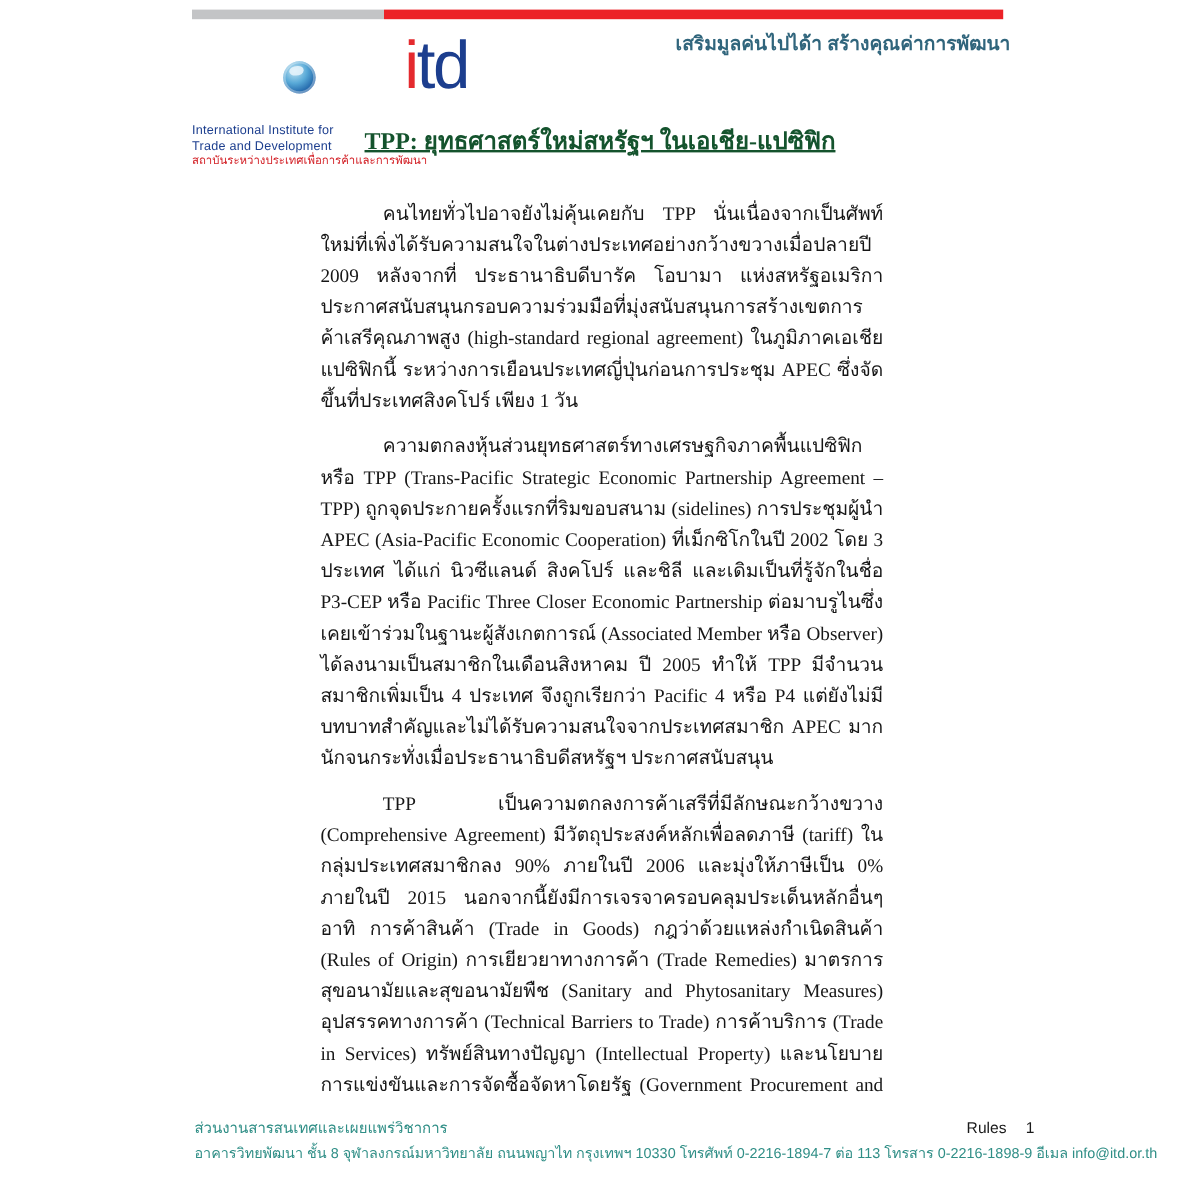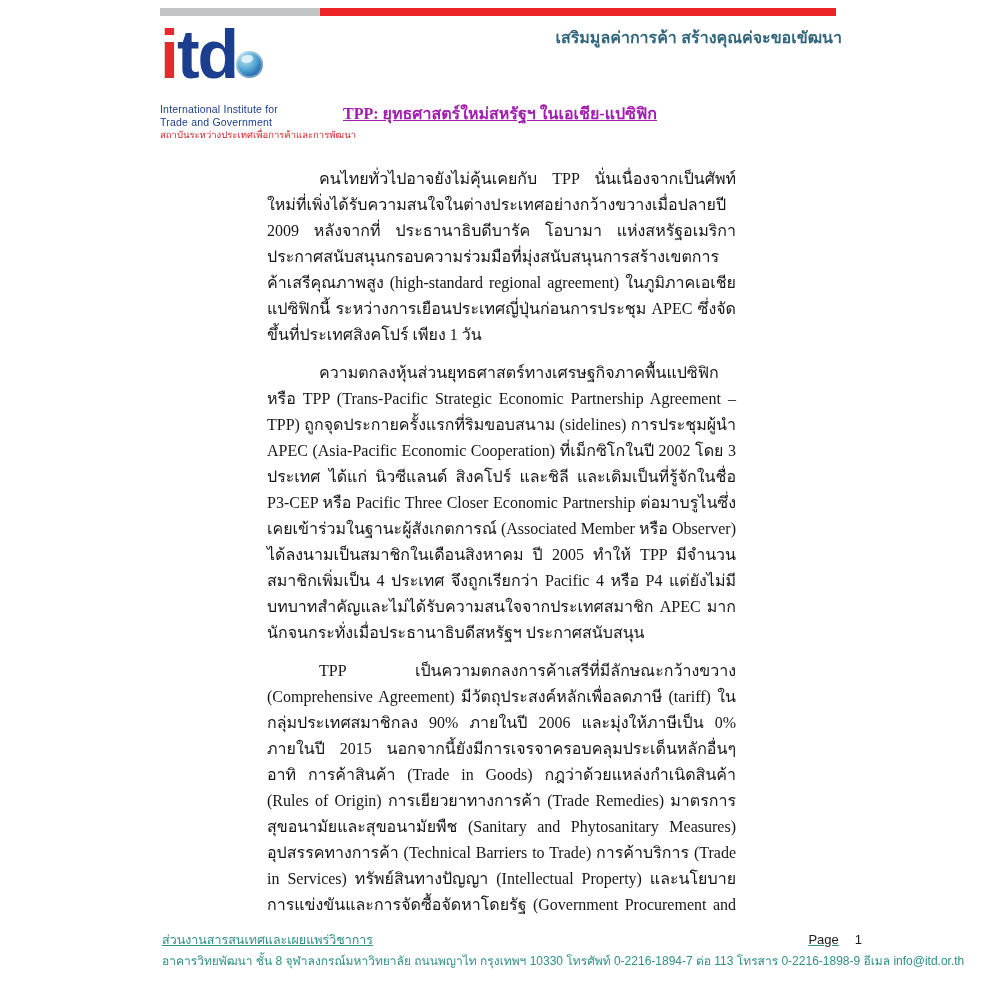--- a/index.html
+++ b/index.html
@@ -9,50 +9,50 @@
     background:#ffffff; overflow:hidden;
     font-family:"Liberation Sans","DejaVu Sans",sans-serif;
   }
   
   .top-bar { position:absolute; left:160px; top:8px; width:676px; height:8px; display:flex; }
   .top-bar .seg-gray { width:160px; height:100%; background:#c3c4c6; }
   .top-bar .seg-red  { flex:1; height:100%; background:#ec2227; }
 
   
   .logo { position:absolute; left:160px; top:26px; width:230px; }
-  .wordmark { position:relative; font-weight:bold; font-size:68px; line-height:56px; letter-spacing:-2px; height:60px; }
+  .wordmark { position:relative; font-weight:normal; font-size:56px; line-height:56px; letter-spacing:-2px; height:60px;text-align:right; }
   .wordmark .wm-i  { color:#e42a2e; }
   .wordmark .wm-td { color:#1c3e8e; }
   .globe { position:absolute; left:76px; top:25px; width:27px; height:27px; border-radius:50%;
            background:radial-gradient(circle at 35% 30%, #bfe3f2 0%, #58a9d7 40%, #1c5fa5 75%, #163c7a 100%);
            box-shadow:inset 0 0 0 2px rgba(255,255,255,.35); }
   .globe::after { content:""; position:absolute; left:5px; top:4px; width:12px; height:8px;
            background:#e9f5fb; border-radius:60% 40% 55% 45%; opacity:.85; }
   .logo-en { color:#1c3e8e; font-size:10.5px; line-height:12.5px; margin-top:17px; letter-spacing:.2px; }
   .logo-th { color:#d32127; font-size:9.5px; line-height:12px; margin-top:1px; }
 
   
   .slogan { position:absolute; right:158px; top:28px; text-align:right; color:#30657c; font-weight:bold; }
   .slogan .sl1 { font-size:16px; line-height:20px; }
   .slogan .sl2 { font-size:15px; line-height:20px; }
 
   
   .doc-title { position:absolute; left:0; top:101px; width:100%; text-align:center;
-    font-weight:bold; font-size:16px; color:#a21caf; text-decoration:underline;
+    font-weight:bold; font-size:20px; color:#14532d; text-decoration:underline;
     font-family:"Liberation Serif","DejaVu Serif",serif; }
 
   
   .body-text { position:absolute; left:255px; top:154px; width:493px; height:760px; overflow:hidden;
     color:#161616; font-size:16px; line-height:26px; text-align:justify;
     font-family:"Liberation Serif","DejaVu Serif",serif; }
   .body-text p { text-indent:52px; margin:12px; }
 
   
   .footer { position:absolute; left:162px; top:932px; width:700px; color:#2f8e86; }
-  .footer-row1 { display:flex; align-items:center; font-size:12.5px; line-height:16px;text-decoration:underline; }
+  .footer-row1 { display:flex; align-items:center; font-size:12.5px; line-height:16px; }
   .footer-org-unit { margin-right:26px; white-space:nowrap; }
   .footer-org-name { white-space:nowrap; }
   .footer-page { margin-left:auto; color:#1a1a1a; font-size:13px; white-space:nowrap; }
   .footer-page .pnum { display:inline-block; margin-left:16px; }
   .footer-row2 { margin-top:6px; font-size:12px; line-height:14px; white-space:nowrap; }
 </style>
 </head>
 <body>
 
 <div class="page">
@@ -62,39 +62,39 @@
     <div class="seg-red"></div>
   </div>
 
   <div class="logo">
     <div class="wordmark">
       <span class="wm-i">i</span><span class="wm-td">td</span>
       <span class="globe"></span>
     </div>
     <div class="logo-en">
       <div>International Institute for</div>
-      <div>Trade and Government</div>
+      <div>Trade and Development</div>
     </div>
     <div class="logo-th">สถาบันระหว่างประเทศเพื่อการค้าและการพัฒนา</div>
   </div>
 
   <div class="slogan">
-    <div class="sl1">เสริมมูลค่าการค้า สร้างคุณค่จะขอเขัฒนา</div>
+    <div class="sl1">เสริมมูลค่นไปได้า สร้างคุณค่าการพัฒนา</div>
   </div>
 
   <div class="doc-title">TPP: ยุทธศาสตร์ใหม่สหรัฐฯ ในเอเชีย-แปซิฟิก</div>
 
   <div class="body-text">
     <p>คนไทยทั่วไปอาจยังไม่คุ้นเคยกับ TPP   นั่นเนื่องจากเป็นศัพท์ใหม่ที่เพิ่งได้รับความสนใจในต่างประเทศอย่างกว้างขวางเมื่อปลายปี 2009 หลังจากที่ ประธานาธิบดีบารัค โอบามา แห่งสหรัฐอเมริกา ประกาศสนับสนุนกรอบความร่วมมือที่มุ่งสนับสนุนการสร้างเขตการค้าเสรีคุณภาพสูง (high-standard regional agreement) ในภูมิภาคเอเชียแปซิฟิกนี้ ระหว่างการเยือนประเทศญี่ปุ่นก่อนการประชุม APEC ซึ่งจัดขึ้นที่ประเทศสิงคโปร์ เพียง 1 วัน</p>
     <p>ความตกลงหุ้นส่วนยุทธศาสตร์ทางเศรษฐกิจภาคพื้นแปซิฟิก หรือ TPP (Trans-Pacific Strategic Economic Partnership Agreement – TPP) ถูกจุดประกายครั้งแรกที่ริมขอบสนาม (sidelines) การประชุมผู้นำ APEC (Asia-Pacific Economic Cooperation) ที่เม็กซิโกในปี 2002 โดย 3 ประเทศ ได้แก่ นิวซีแลนด์ สิงคโปร์ และชิลี และเดิมเป็นที่รู้จักในชื่อ P3-CEP หรือ Pacific Three Closer Economic Partnership ต่อมาบรูไนซึ่งเคยเข้าร่วมในฐานะผู้สังเกตการณ์ (Associated Member หรือ Observer) ได้ลงนามเป็นสมาชิกในเดือนสิงหาคม ปี 2005 ทำให้ TPP มีจำนวนสมาชิกเพิ่มเป็น 4 ประเทศ จึงถูกเรียกว่า Pacific 4 หรือ P4 แต่ยังไม่มีบทบาทสำคัญและไม่ได้รับความสนใจจากประเทศสมาชิก APEC มากนักจนกระทั่งเมื่อประธานาธิบดีสหรัฐฯ ประกาศสนับสนุน</p>
     <p>TPP เป็นความตกลงการค้าเสรีที่มีลักษณะกว้างขวาง (Comprehensive Agreement) มีวัตถุประสงค์หลักเพื่อลดภาษี (tariff) ในกลุ่มประเทศสมาชิกลง 90% ภายในปี 2006 และมุ่งให้ภาษีเป็น 0% ภายในปี 2015 นอกจากนี้ยังมีการเจรจาครอบคลุมประเด็นหลักอื่นๆ อาทิ การค้าสินค้า (Trade in Goods) กฎว่าด้วยแหล่งกำเนิดสินค้า (Rules of Origin) การเยียวยาทางการค้า (Trade Remedies) มาตรการสุขอนามัยและสุขอนามัยพืช (Sanitary and Phytosanitary Measures) อุปสรรคทางการค้า (Technical Barriers to Trade) การค้าบริการ (Trade in Services) ทรัพย์สินทางปัญญา (Intellectual Property) และนโยบายการแข่งขันและการจัดซื้อจัดหาโดยรัฐ (Government Procurement and Competition Policy)</p>
     <p><span>อันที่จริงสหรัฐอเมริกาเริ่มให้ความสนใจกับ TPP อย่างจริงจังก่อนหน้านี้ โดยประกาศที่จะเข้าสู่กระบวนการเจรจาเพื่อเข้าเป็นสมาชิกตั้งแต่สมัยประธานาธิบดีบุชเมื่อปี 2008 ไม่ช้าหลังจากนั้น ออสเตรเลีย เปรู และเวียดนาม ได้ประกาศความจำนงเข้าร่วมกรอบเจรจานี้ ตามมาด้วยมาเลเซียในปี 2010 ทำให้ TPP มีสมาชิกจำนวนทั้งสิ้น 9 ประเทศ ขณะนี้ แคนาดา ญี่ปุ่น เกาหลี จีน ฟิลิปปินส์ และอินโดนีเซีย ได้แสดงความสนใจที่จะขอเข้าร่วมด้วย อีกทั้งเป็นไปได้ว่าไต้หวันจะขอเข้า TPP ด้วยเช่นกัน จึงพอสรุปได้ว่า ขณะนี้ทุกประเทศในอาเซียนที่เป็นสมาชิกเอเปค ได้แสดงความสนใจหรือเข้าสู่กระบวนการเจรจา TPP แล้ว </span></p>
   </div>
 
   <div class="footer">
     <div class="footer-row1">
       <span class="footer-org-unit">ส่วนงานสารสนเทศและเผยแพร่วิชาการ</span>
-      <span class="footer-page"><span>Page</span><span class="pnum">1</span></span>
+      <span class="footer-page"><span>Rules</span><span class="pnum">1</span></span>
     </div>
     <div class="footer-row2">อาคารวิทยพัฒนา ชั้น 8 จุฬาลงกรณ์มหาวิทยาลัย ถนนพญาไท กรุงเทพฯ 10330 โทรศัพท์ 0-2216-1894-7 ต่อ 113 โทรสาร 0-2216-1898-9 อีเมล info@itd.or.th</div>
   </div>
 
 </div>
 
 </body></html>

